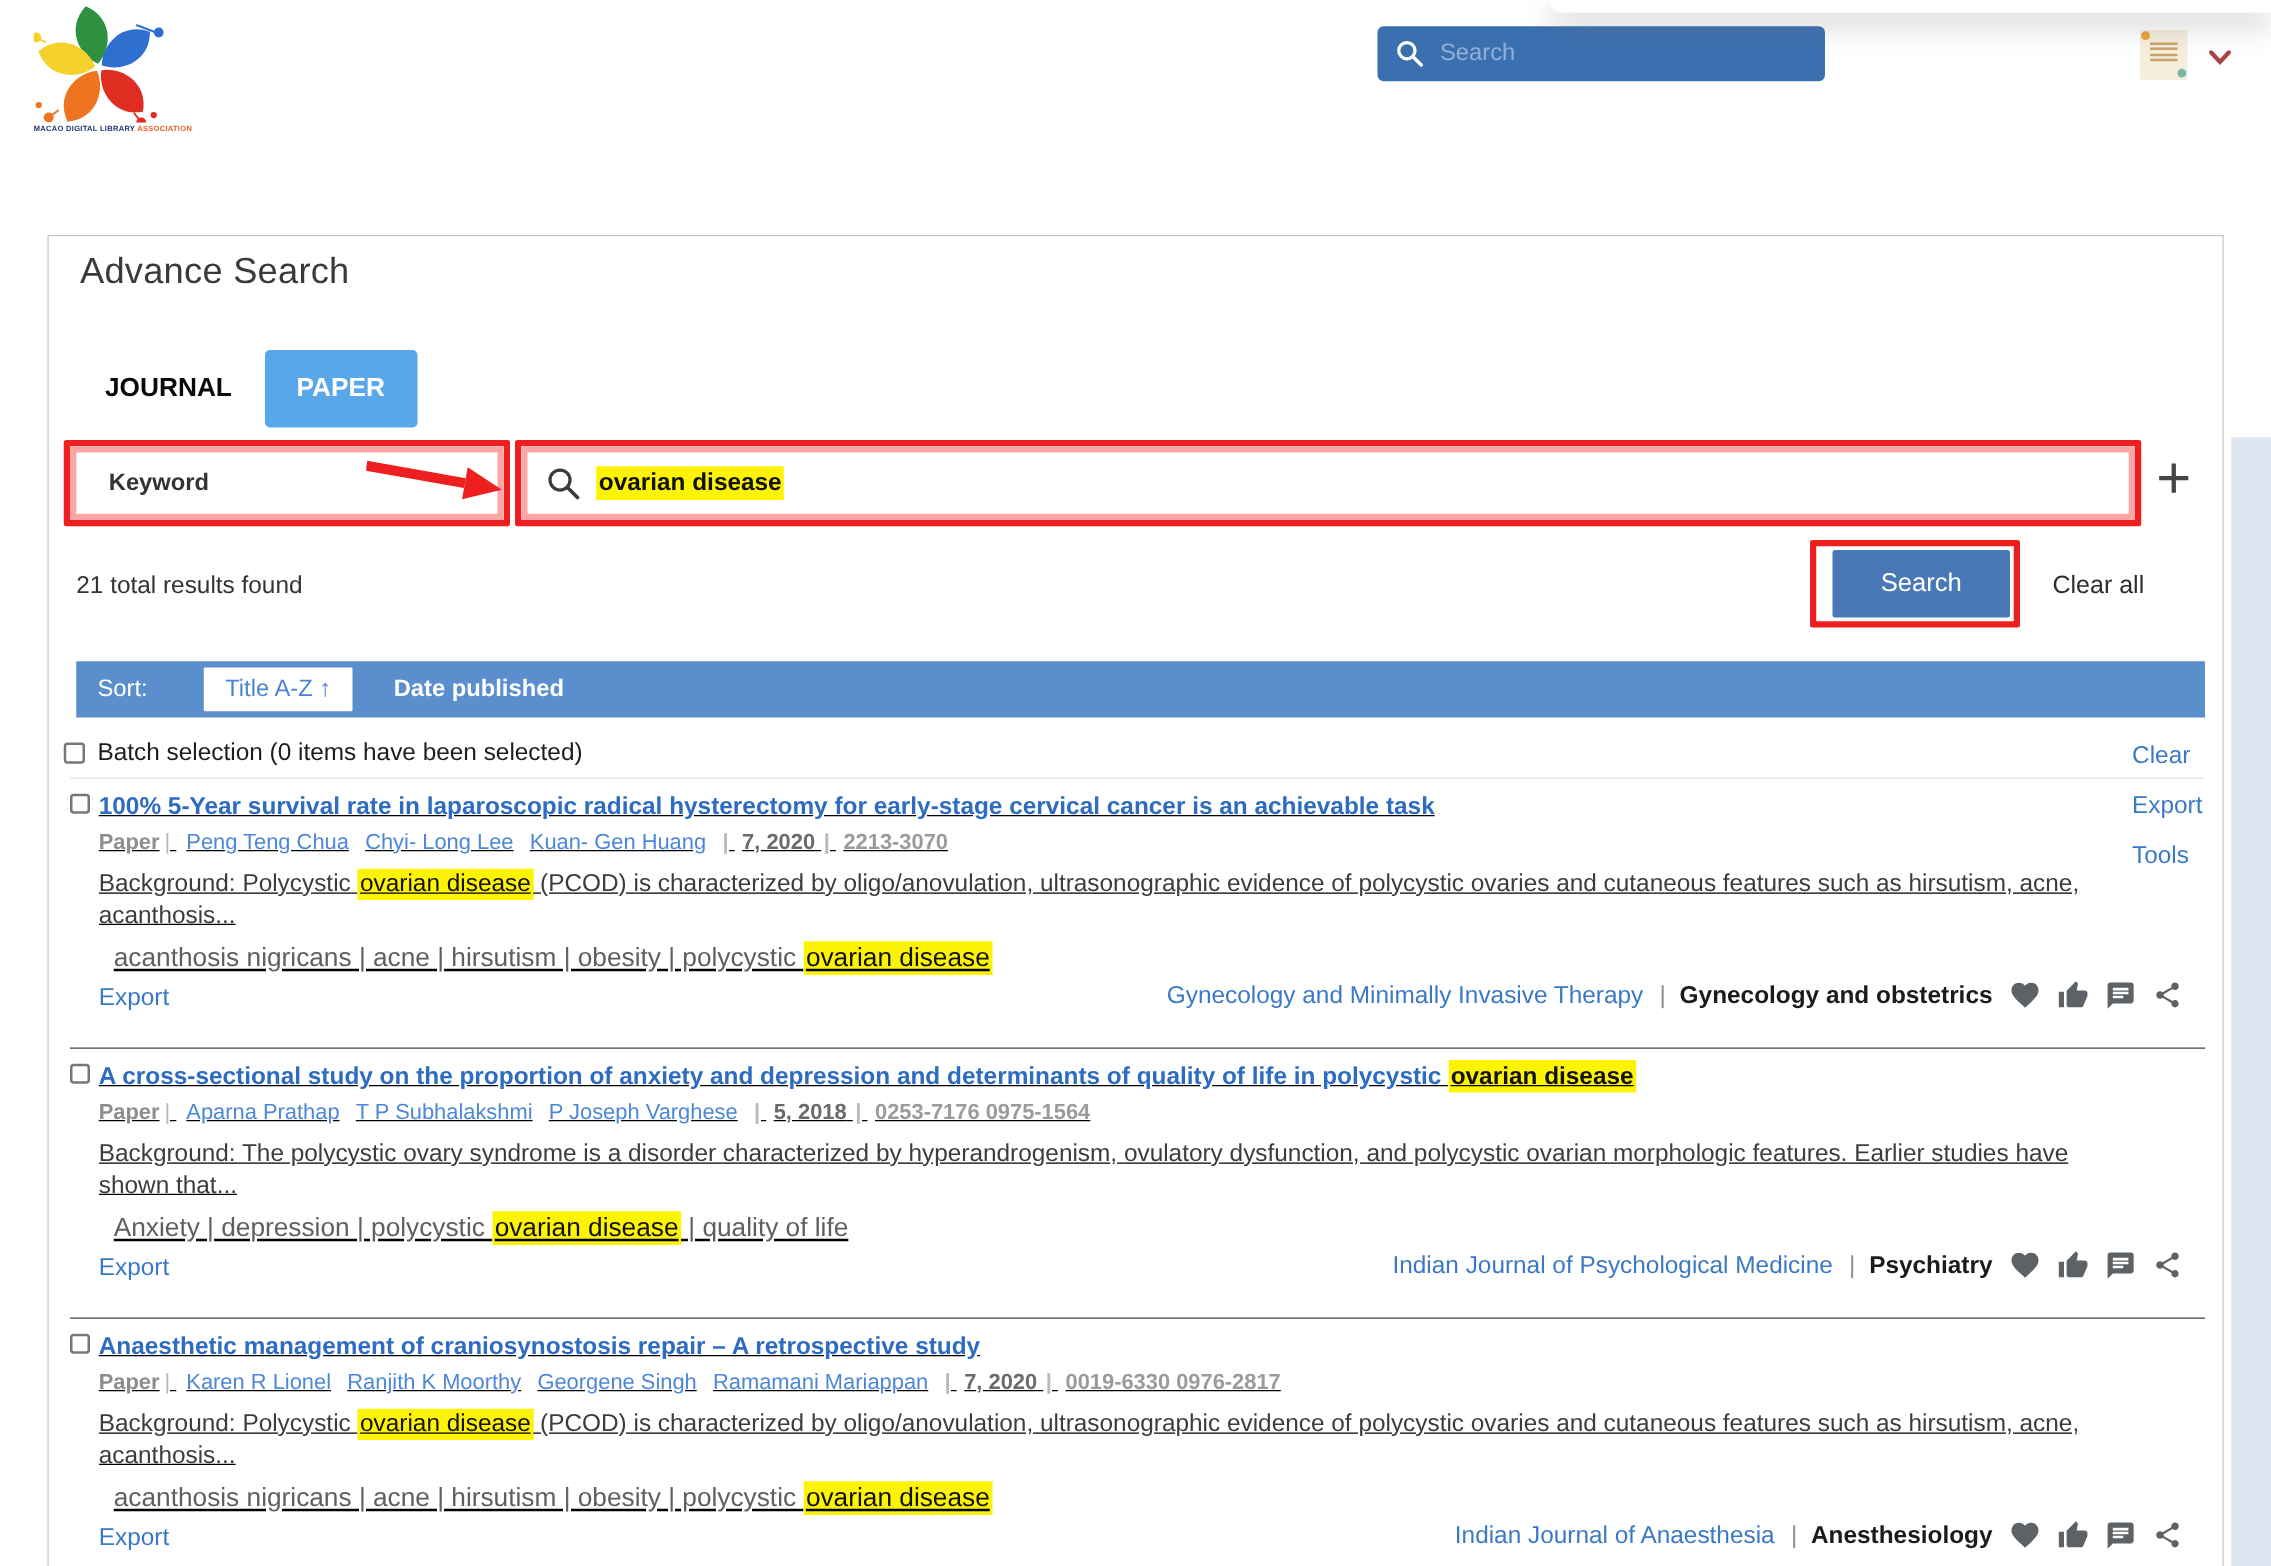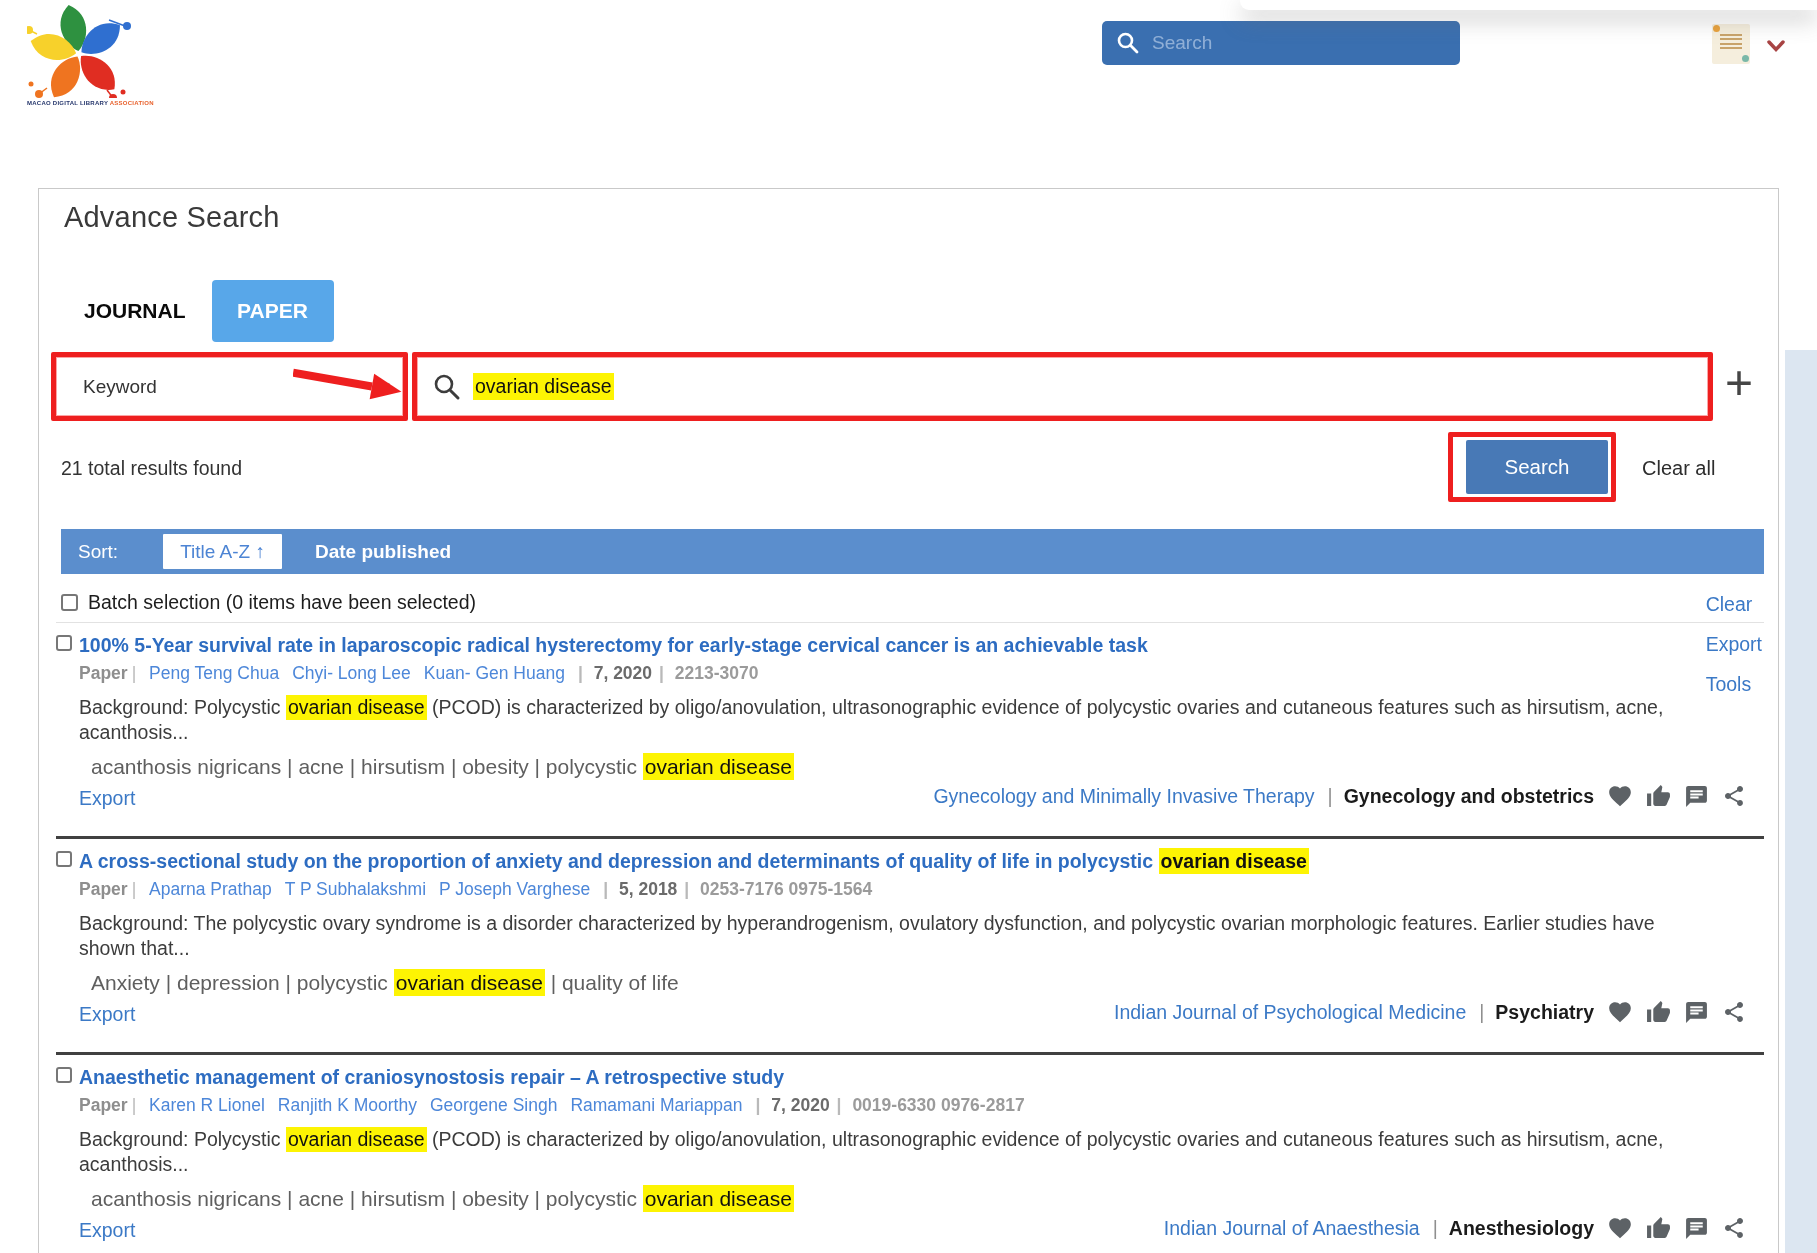--- a/index.html
+++ b/index.html
@@ -37,45 +37,45 @@
   .nav-item.active{background:var(--nav-active);}
   
   .card{position:absolute;left:38px;top:188px;width:1741px;height:1070px;background:#fff;border:1px solid #c9c9c9;}
   h1{position:absolute;left:25px;top:12px;font-size:29px;font-weight:400;color:#3a3a3a;letter-spacing:.2px;}
   .tabs{position:absolute;left:45px;top:91px;height:62px;display:flex;align-items:center;gap:26px;}
   .tab{font-size:21px;font-weight:700;color:#0a0a0a;cursor:pointer;}
   .tab.active{background:var(--tab-active);color:#fff;width:122px;height:62px;line-height:62px;text-align:center;border-radius:4px;}
   .redbox{position:absolute;border:5px solid var(--annotation);border-radius:2px;background:#fff;}
   .field-box{left:12px;top:163px;width:357px;height:69px;}
   .query-box{left:373px;top:163px;width:1301px;height:69px;}
-  .select,.input{width:100%;height:100%;border:1px solid #fca5a5;display:flex;align-items:center;position:relative;background:#fff;cursor:pointer;}
+  .select,.input{width:100%;height:100%;border:5px solid #fca5a5;display:flex;align-items:center;position:relative;background:#fff;cursor:pointer;font-weight:bold;}
   .select span{margin-left:26px;font-size:19px;color:#333;}
   .select .sel-ch{position:absolute;right:11px;display:flex;}
   .input .q-icon{margin-left:15px;display:flex;}
   .query-text{margin-left:12px;font-size:19.5px;color:#1a1a1a;}
   .arrow{position:absolute;left:254px;top:169px;z-index:6;}
   .plus{position:absolute;left:1678px;top:162px;width:44px;height:70px;font-size:48px;font-weight:400;color:#454545;
     text-align:center;line-height:64px;cursor:pointer;}
   .count{position:absolute;left:22px;top:268px;font-size:19.5px;color:#333;}
   .btn-box{left:1409px;top:243px;width:168px;height:70px;display:flex;align-items:center;justify-content:flex-end;padding-right:3px;}
   .search-btn{width:142px;height:54px;background:var(--button);color:#fff;font-size:20.5px;border:none;border-radius:2px;cursor:pointer;}
   .clear-all{position:absolute;left:1603px;top:268px;font-size:20px;color:#2d2d2d;cursor:pointer;}
   .sort-bar{position:absolute;left:22px;top:340px;width:1703px;height:45px;background:var(--sortbar);display:flex;align-items:center;}
   .sort-label{margin-left:17px;color:#fff;font-size:19px;}
   .sort-opts{display:flex;align-items:center;margin-left:45px;gap:23px;}
   .sort-opt{color:#fff;font-size:19px;font-weight:600;padding:0 10px;height:45px;line-height:45px;cursor:pointer;}
   .sort-opt.active{background:#fff;color:#4c84d4;font-weight:400;height:35px;line-height:35px;padding:0 17px;border-radius:1px;}
-  .batch{position:absolute;left:22px;top:402px;display:flex;align-items:center;gap:10px;}
+  .batch{position:absolute;left:12px;top:402px;display:flex;align-items:center;gap:10px;}
   .cb{width:17px;height:17px;border:2px solid #777;border-radius:3px;background:#fff;display:inline-block;cursor:pointer;}
   .batch-label{font-size:19.5px;color:#1d1d1d;}
   .batch-links{position:absolute;right:16px;top:404px;display:flex;gap:17px;font-size:19.5px;flex-direction:column;}
   .link{color:var(--link);cursor:pointer;}
   
   .results{position:absolute;left:17px;top:433px;width:1708px;border-top:1px solid #e2e2e2;}
-  .result{position:relative;height:216px;padding-top:10px;border-bottom:3px solid #404040;}
+  .result{position:relative;height:216px;padding-top:10px;border-bottom:1px solid #404040;text-decoration:underline;}
   .result .cb{position:absolute;left:0;top:12px;width:16px;height:16px;}
   .r-title{margin:0 120px 3px 23px;font-size:19.5px;font-weight:700;color:var(--title-link);line-height:25px;cursor:pointer;}
   .r-meta{margin-left:23px;font-size:17.5px;line-height:24px;color:#555;}
   .rtype{font-weight:700;color:#8e8e8e;}
   .authors{margin-left:4px;}
   .authors::before{content:"| ";color:#b9b9b9;margin-right:8px;}
   .author{color:var(--author-link);margin-right:13px;cursor:pointer;}
   .pipe-before::before{content:"| ";color:#b9b9b9;margin-right:6px;}
   .rdate{font-weight:700;color:#6b6b6b;}
   .rissn{font-weight:700;color:#9b9b9b;margin-left:2px;}

